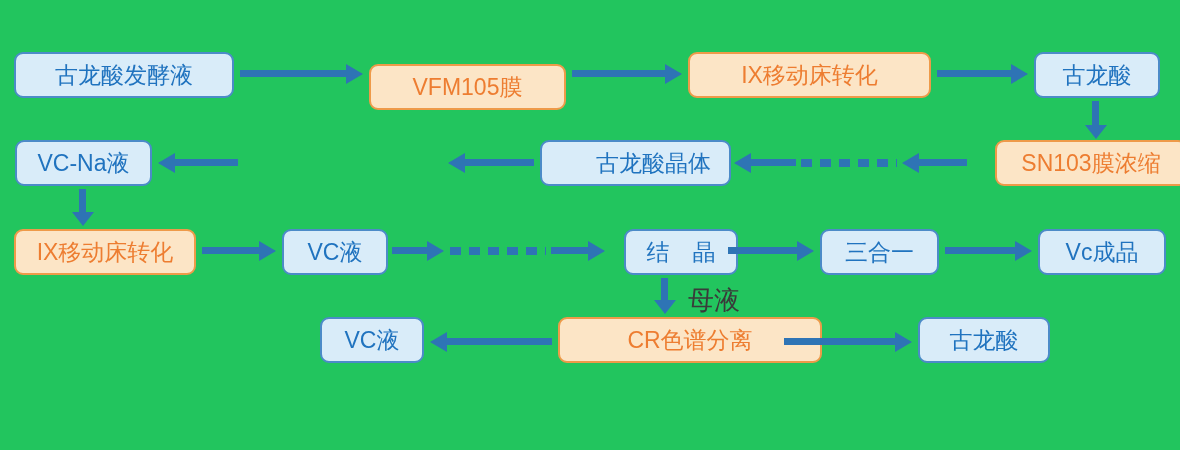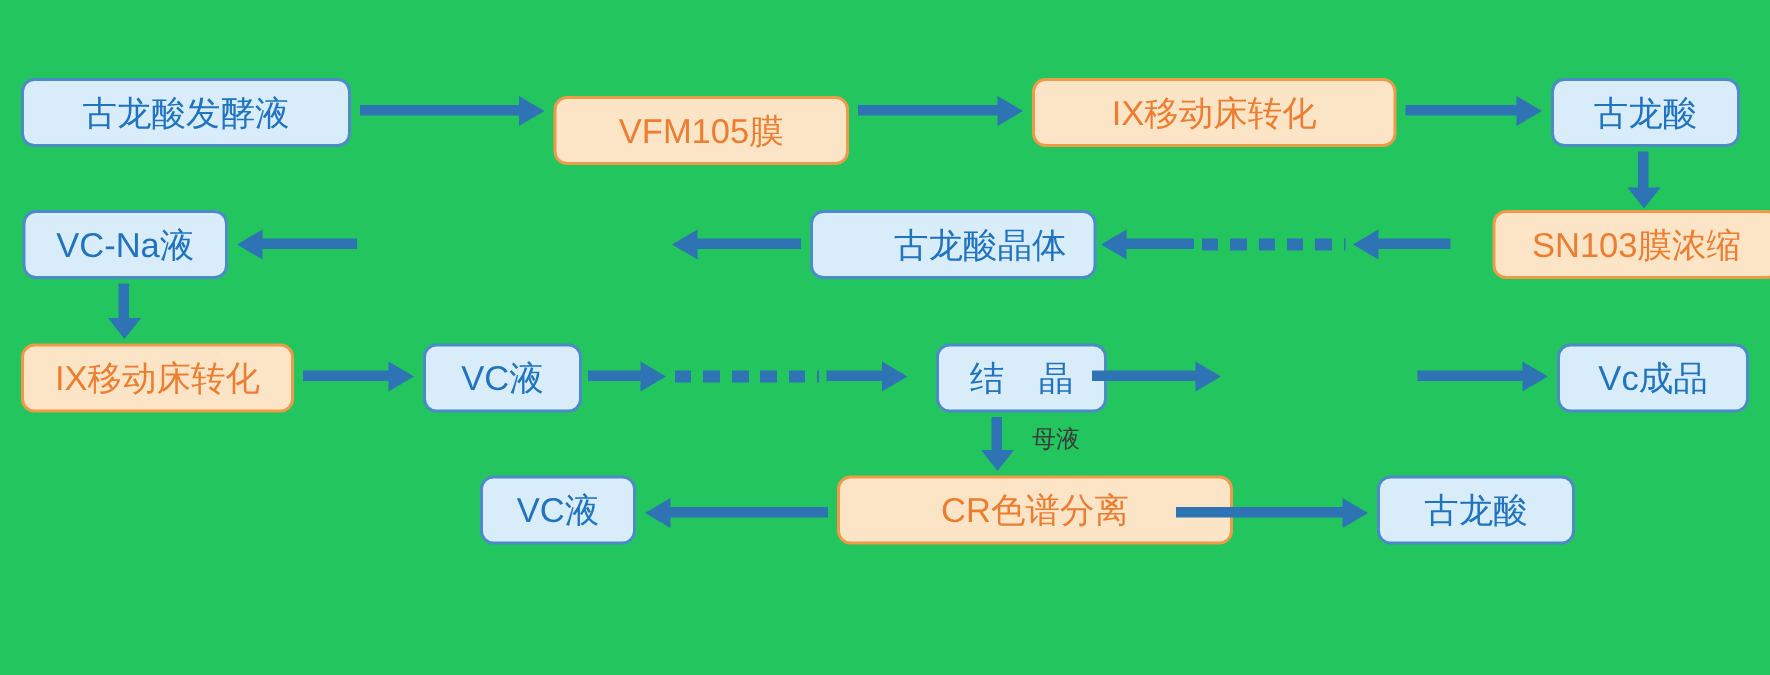--- a/index.html
+++ b/index.html
@@ -27,21 +27,21 @@
   .harrow.right .head{right:0;border-left:17px solid var(--arrow);}
   .harrow.left .shaft{left:14px;right:0;}
   .harrow.left .head{left:0;border-right:17px solid var(--arrow);}
 
   .dashes{position:absolute;height:8px;background:repeating-linear-gradient(90deg,var(--arrow) 0 11px,transparent 11px 19px);}
 
   .varrow{position:absolute;width:22px;}
   .varrow .shaft{position:absolute;left:7px;width:7px;top:0;bottom:12px;background:var(--arrow);}
   .varrow .head{position:absolute;left:0;bottom:0;width:0;height:0;border-left:11px solid transparent;border-right:11px solid transparent;border-top:14px solid var(--arrow);}
 
-  .edge-label{position:absolute;font-size:16px;color:var(--label);white-space:nowrap;}
+  .edge-label{position:absolute;font-size:26px;color:var(--label);white-space:nowrap;}
 </style>
 </head>
 <body>
 
 <div class="canvas">
 
   <div class="node blue" style="left:14px;top:52px;width:220px;">古龙酸发酵液</div>
   <div class="harrow right" style="left:240px;top:64px;width:123px;">
       <span class="shaft"></span>
       <span class="head"></span>
@@ -102,20 +102,21 @@
   <div class="dashes" style="left:450px;top:247px;width:96px;"></div>
   <div class="harrow right" style="left:551px;top:241px;width:54px;">
       <span class="shaft"></span>
       <span class="head"></span>
     </div>
   <div class="node blue" style="left:608px;top:229px;width:114px;margin-left:16px;">结　晶</div>
   <div class="harrow right" style="left:728px;top:241px;width:86px;">
       <span class="shaft"></span>
       <span class="head"></span>
     </div>
+  <div class="node blue" style="left:820px;top:229px;width:119px;">三合一</div>
   <div class="harrow right" style="left:945px;top:241px;width:87px;">
       <span class="shaft"></span>
       <span class="head"></span>
     </div>
   <div class="node blue" style="left:1038px;top:229px;width:128px;">Vc成品</div>
 
   <div class="varrow" style="left:654px;top:278px;height:36px;">
       <span class="shaft"></span>
       <span class="head"></span>
     </div>

